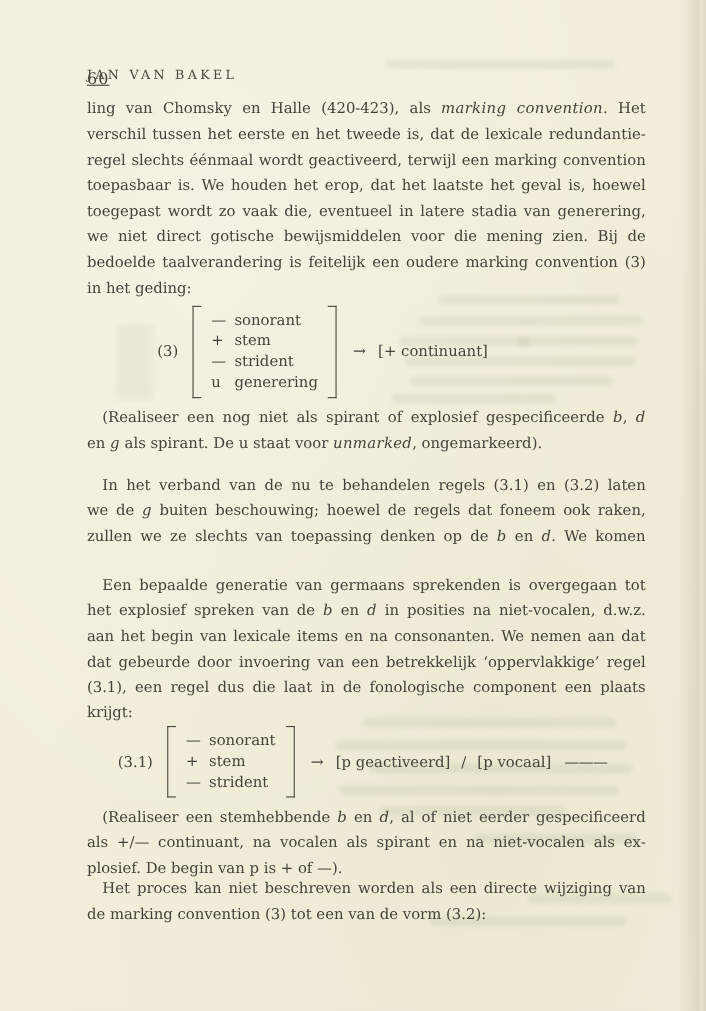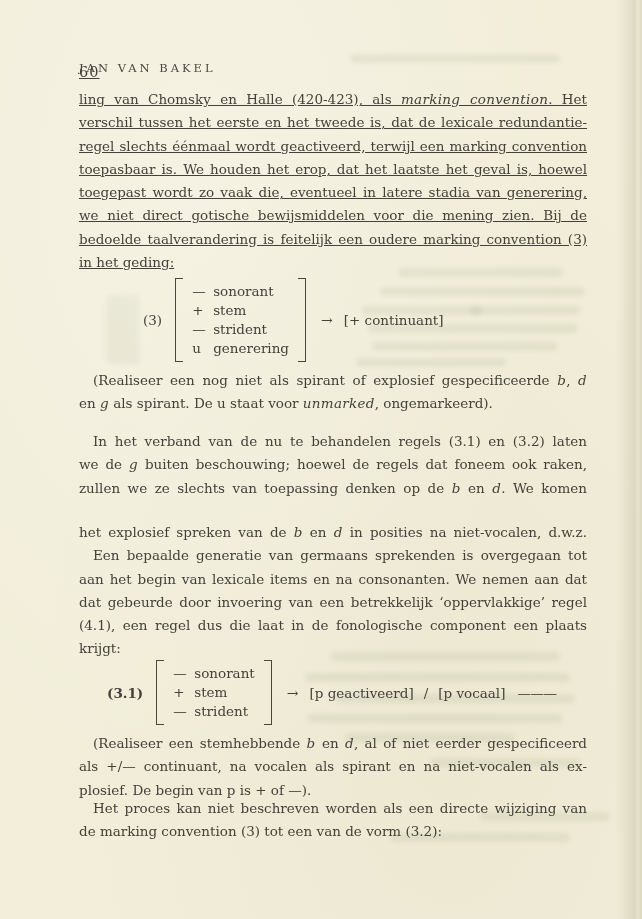--- a/index.html
+++ b/index.html
@@ -73,21 +73,21 @@
   <div class="sm" style="left:345px;top:733px;width:170px;"></div>
   <div class="sm" style="left:430px;top:758px;width:150px;"></div>
   <div class="sm" style="left:480px;top:812px;width:130px;"></div>
   <div class="sm" style="left:390px;top:833px;width:180px;"></div>
 
   <div class="header">
     <span class="pagenum">60</span>
     <span class="running-head">JAN VAN BAKEL</span>
   </div>
 
-  <div class="col" style="top:88px;text-decoration:underline;">
+  <div class="col" style="top:88px;">
     <div class="line">ling van Chomsky en Halle (420-423), als <i>marking convention</i>. Het</div>
     <div class="line">verschil tussen het eerste en het tweede is, dat de lexicale redundantie-</div>
     <div class="line">regel slechts éénmaal wordt geactiveerd, terwijl een marking convention</div>
     <div class="line">toepasbaar is. We houden het erop, dat het laatste het geval is, hoewel</div>
     <div class="line">toegepast wordt zo vaak die, eventueel in latere stadia van generering,</div>
     <div class="line">we niet direct gotische bewijsmiddelen voor die mening zien. Bij de</div>
     <div class="line">bedoelde taalverandering is feitelijk een oudere marking convention (3)</div>
     <div class="line last">in het geding:</div>
   </div>
 
@@ -124,30 +124,30 @@
     <div class="line last">en <i>g</i> als spirant. De u staat voor <i>unmarked</i>, ongemarkeerd).</div>
   </div>
 
   <div class="col" style="top:430px;">
     <div class="line ind">In het verband van de nu te behandelen regels (3.1) en (3.2) laten</div>
     <div class="line">we de <i>g</i> buiten beschouwing; hoewel de regels dat foneem ook raken,</div>
     <div class="line">zullen we ze slechts van toepassing denken op de <i>b</i> en <i>d</i>. We komen</div>
   </div>
 
   <div class="col" style="top:521px;">
+    <div class="line ind">Een bepaalde generatie van germaans sprekenden is overgegaan tot</div>
     <div class="line">het explosief spreken van de <i>b</i> en <i>d</i> in posities na niet-vocalen, d.w.z.</div>
-    <div class="line ind">Een bepaalde generatie van germaans sprekenden is overgegaan tot</div>
     <div class="line">aan het begin van lexicale items en na consonanten. We nemen aan dat</div>
     <div class="line">dat gebeurde door invoering van een betrekkelijk ‘oppervlakkige’ regel</div>
-    <div class="line">(4.1), een regel dus die laat in de fonologische component een plaats</div>
+    <div class="line">(3.1), een regel dus die laat in de fonologische component een plaats</div>
     <div class="line last">krijgt:</div>
   </div>
 
   <div class="formula" style="top:660px;">
-    <span class="flabel" style="margin-left:28px;font-weight:bold;">(3.1)</span>
+    <span class="flabel" style="margin-left:28px;">(3.1)</span>
     <span class="matrix">
       <span class="br l"></span>
       <span class="rows">
         <span class="mrow">
             <span class="sign">—</span>
             <span>sonorant</span>
           </span>
         <span class="mrow">
             <span class="sign">+</span>
             <span>stem</span>

